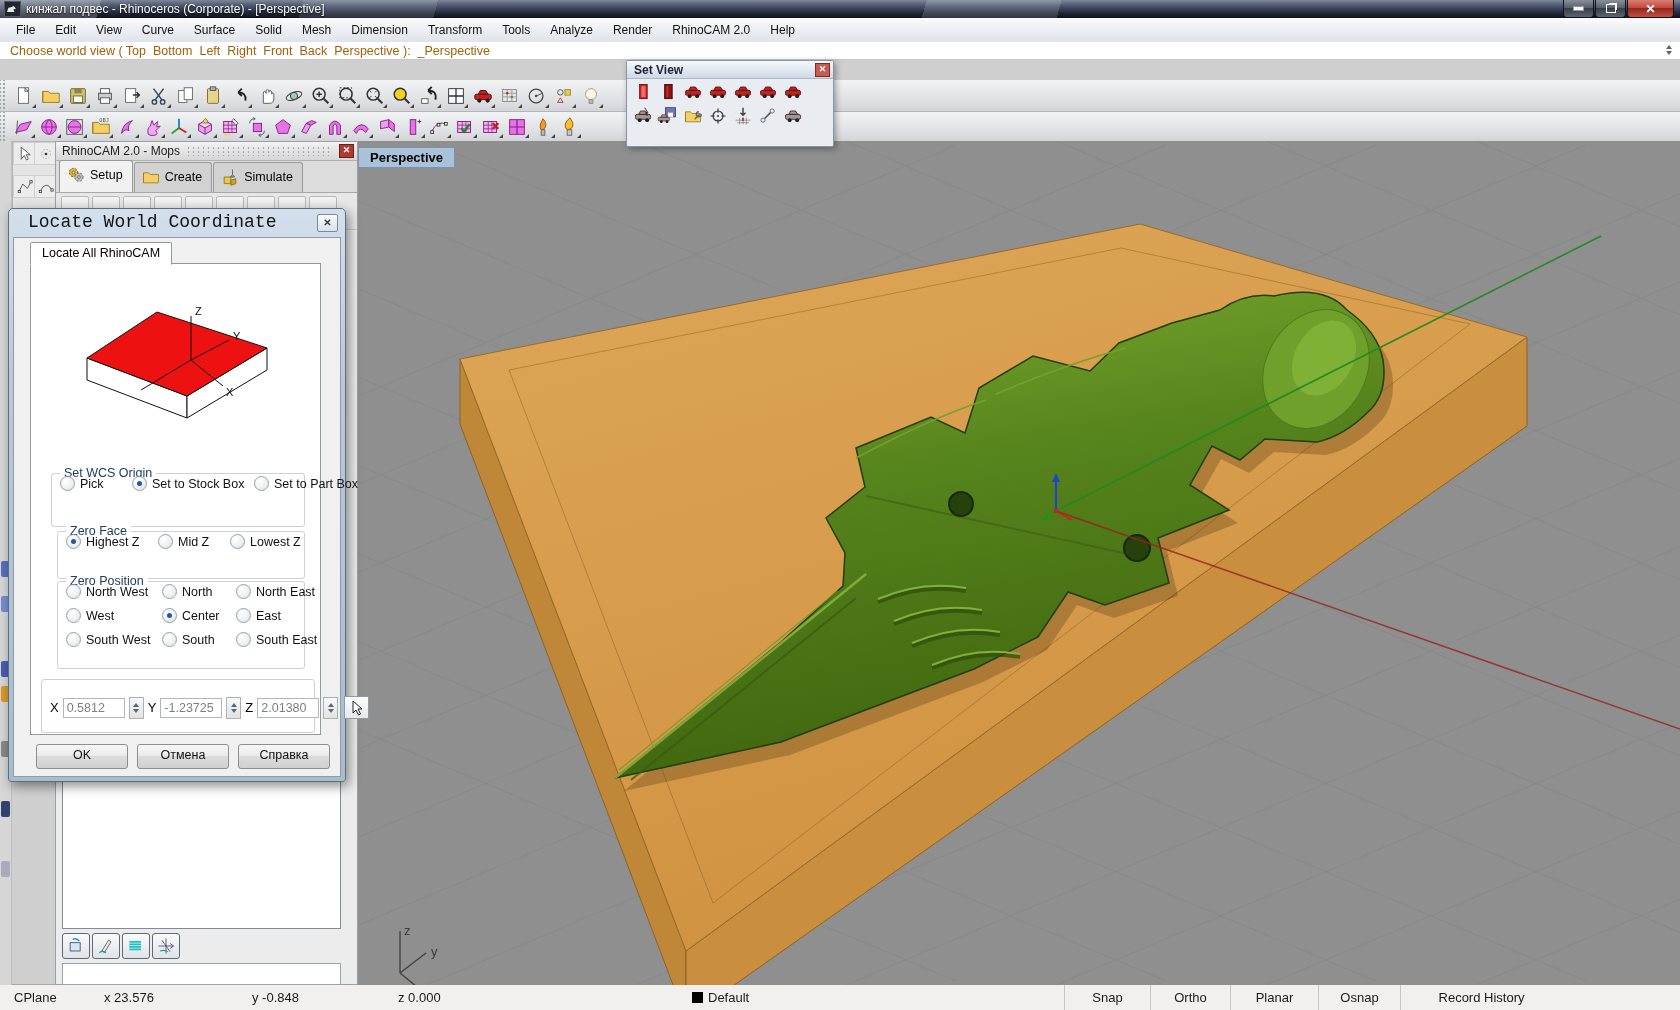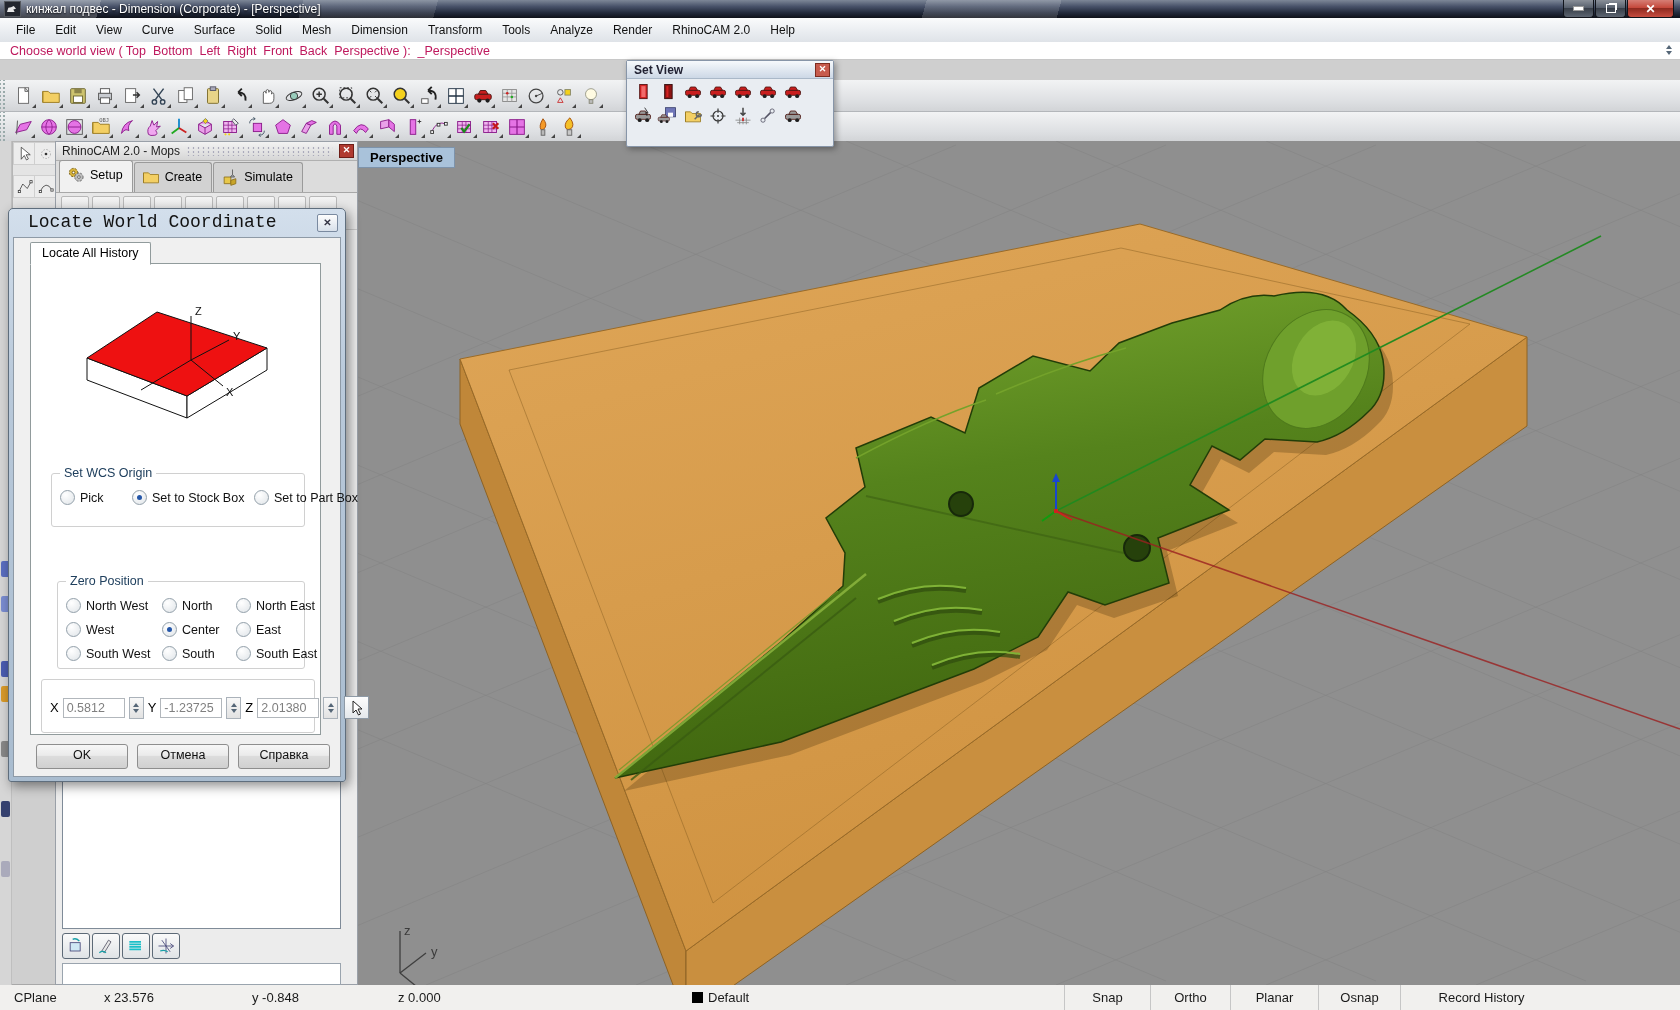--- a/index.html
+++ b/index.html
@@ -28,21 +28,21 @@
   .wc .bar{width:9px;height:3px;background:#fff;border:1px solid rgba(0,0,0,.4);}
   .wc .sq{width:8px;height:7px;border:1px solid #fff;box-shadow:2px -2px 0 -1px #fff;}
   .wc .x{font-size:12px;font-weight:bold;line-height:1;}
   
   .menubar{position:absolute;left:0;top:18px;right:0;height:24px;
     background:linear-gradient(#fafbfc,#e9ecf0 60%,#dfe3e8);border-bottom:1px solid #b6bac0;
     display:flex;align-items:center;padding-left:6px;font-size:12px;color:#111;}
   .menu-item{padding:3px 10px;cursor:default;}
   
   .cmdhist{position:absolute;left:0;top:42px;right:0;height:17px;background:#fff;
-    border-bottom:1px solid #c8c8c8;font-size:12.5px;color:#be185d;display:flex;align-items:center;
+    border-bottom:1px solid #c8c8c8;font-size:12.5px;color:#a16207;display:flex;align-items:center;
     padding-left:10px;white-space:pre;}
   .cmdline{position:absolute;left:0;top:59px;right:0;height:21px;background:#fff;
     border-bottom:1px solid #9aa0a6;font-size:13px;display:flex;align-items:center;padding-left:10px;}
   .cmdline .lbl{font-weight:bold;white-space:pre;}
   .caret{width:1px;height:14px;background:#000;margin-left:3px;}
   .gripv{position:absolute;left:0;top:0;bottom:0;width:7px;
     background:radial-gradient(#9aa 1px,transparent 1.2px);background-size:4px 4px;background-position:2px 2px;}
   .spinbox{position:absolute;right:4px;top:2px;width:14px;height:14px;display:flex;flex-direction:column;}
   .spinbox b,.spin b{display:block;width:0;height:0;margin:1px auto;}
   .up{border-left:3px solid transparent;border-right:3px solid transparent;border-bottom:4px solid #567;}
@@ -106,21 +106,21 @@
   .dlg-title{height:26px;line-height:26px;padding-left:19px;font-size:18px;color:#121212;font-family:Liberation Mono, monospace;}
   .dlg-close{position:absolute;right:7px;top:5px;width:19px;height:16px;font-size:10px;font-weight:bold;color:#334;
     background:linear-gradient(#fdfdfd,#d8e0ea);border:1px solid #7a8aa0;border-radius:2px;text-align:center;line-height:15px;}
   .dlg-client{position:absolute;left:4px;right:4px;top:28px;bottom:4px;background:#f0f0f0;border:1px solid #8e9aa6;}
   .dlg-tab{position:absolute;left:16px;top:4px;height:21px;line-height:21px;padding:0 11px;background:#fff;
     border:1px solid #919b9c;border-bottom:1px solid #fff;border-radius:2px 2px 0 0;font-size:12.5px;z-index:2;}
   .tabpage{position:absolute;left:16px;right:19px;top:25px;bottom:41px;background:#fff;border:1px solid #919b9c;}
   .wcsprev{position:absolute;left:40px;top:26px;}
   .grp{position:absolute;border:1px solid #d0d0d0;border-radius:3px;text-decoration:underline;}
   .grp .legend{position:absolute;top:-8px;left:8px;background:#fff;padding:0 4px;font-size:12.5px;color:#20405e;}
-  .grp .opts{position:absolute;left:8px;top:16px;right:4px;display:grid;row-gap:9px;}
+  .grp .opts{position:absolute;left:8px;top:2px;right:4px;display:grid;row-gap:9px;}
   .g-wcs{left:20px;top:209px;width:252px;height:52px;}
   .g-wcs .opts{grid-template-columns:72px 122px 1fr;}
   .g-zf{left:26px;top:267px;width:246px;height:46px;}
   .g-zf .opts{grid-template-columns:92px 72px 1fr;}
   .g-zp{left:26px;top:317px;width:246px;height:86px;}
   .g-zp .opts{grid-template-columns:96px 74px 1fr;}
   .g-xyz{left:10px;top:415px;width:272px;height:52px;}
   .radio-opt{display:flex;align-items:center;gap:5px;font-size:12.5px;color:#111;white-space:nowrap;}
   .rb{width:13px;height:13px;border-radius:50%;border:1px solid #93a0aa;flex:0 0 auto;
     background:radial-gradient(circle at 35% 30%,#fff,#dfe4e8);}
@@ -145,21 +145,21 @@
   .chip{width:11px;height:11px;background:#000;margin-right:5px;}
   .sb-toggle{justify-content:center;padding-left:0;}
 </style>
 </head>
 <body>
 
 <div id="app">
 
   <div class="titlebar">
     <span class="app-icon"></span>
-    <span class="ttext">кинжал подвес - Dimension (Corporate) - [Perspective]</span>
+    <span class="ttext">кинжал подвес - Rhinoceros (Corporate) - [Perspective]</span>
     <div class="win-controls">
       <div class="wc min">
           <span class="bar"></span>
         </div>
       <div class="wc res">
           <span class="sq"></span>
         </div>
       <div class="wc close">
           <span class="x">✕</span>
         </div>
@@ -796,21 +796,21 @@
             <circle cx="17" cy="17" r="2.3" fill="#1d1d1d"></circle>
           </svg>
         </div>
       </div>
   </div>
 
   <div class="dialog">
     <div class="dlg-title">Locate World Coordinate System</div>
     <div class="dlg-close">✕</div>
     <div class="dlg-client">
-      <div class="dlg-tab">Locate All History</div>
+      <div class="dlg-tab">Locate All RhinoCAM</div>
       <div class="tabpage">
         <svg class="wcsprev" id="wcsprev" width="210" height="150" viewBox="0 0 210 150">
             <polygon points="16,68 116,106 116,128 16,90" fill="#fff" stroke="#111" stroke-width="1"></polygon>
             <polygon points="116,106 196,58 196,80 116,128" fill="#fff" stroke="#111" stroke-width="1"></polygon>
             <polygon points="16,68 86,22 196,58 116,106" fill="#ee1111" stroke="#111" stroke-width="1"></polygon>
             <line x1="120" y1="70" x2="120" y2="26" stroke="#111"></line>
             <line x1="120" y1="70" x2="158" y2="50" stroke="#111"></line>
             <line x1="120" y1="70" x2="152" y2="96" stroke="#111"></line>
             <line x1="120" y1="70" x2="70" y2="100" stroke="#111"></line>
             <text x="124" y="25" font-size="11" fill="#111">Z</text>
@@ -824,20 +824,37 @@
                 <span class="rb"></span>
                 <span>Pick</span>
               </label>
               <label class="radio-opt">
                 <span class="rb sel"></span>
                 <span>Set to Stock Box</span>
               </label>
               <label class="radio-opt">
                 <span class="rb"></span>
                 <span>Set to Part Box</span>
+              </label>
+            </div>
+          </div>
+        <div class="grp g-zf" id="grp-zf">
+            <span class="legend">Zero Face</span>
+            <div class="opts">
+              <label class="radio-opt">
+                <span class="rb sel"></span>
+                <span>Highest Z</span>
+              </label>
+              <label class="radio-opt">
+                <span class="rb"></span>
+                <span>Mid Z</span>
+              </label>
+              <label class="radio-opt">
+                <span class="rb"></span>
+                <span>Lowest Z</span>
               </label>
             </div>
           </div>
         <div class="grp g-zp" id="grp-zp">
             <span class="legend">Zero Position</span>
             <div class="opts">
               <label class="radio-opt">
                 <span class="rb"></span>
                 <span>North West</span>
               </label>

